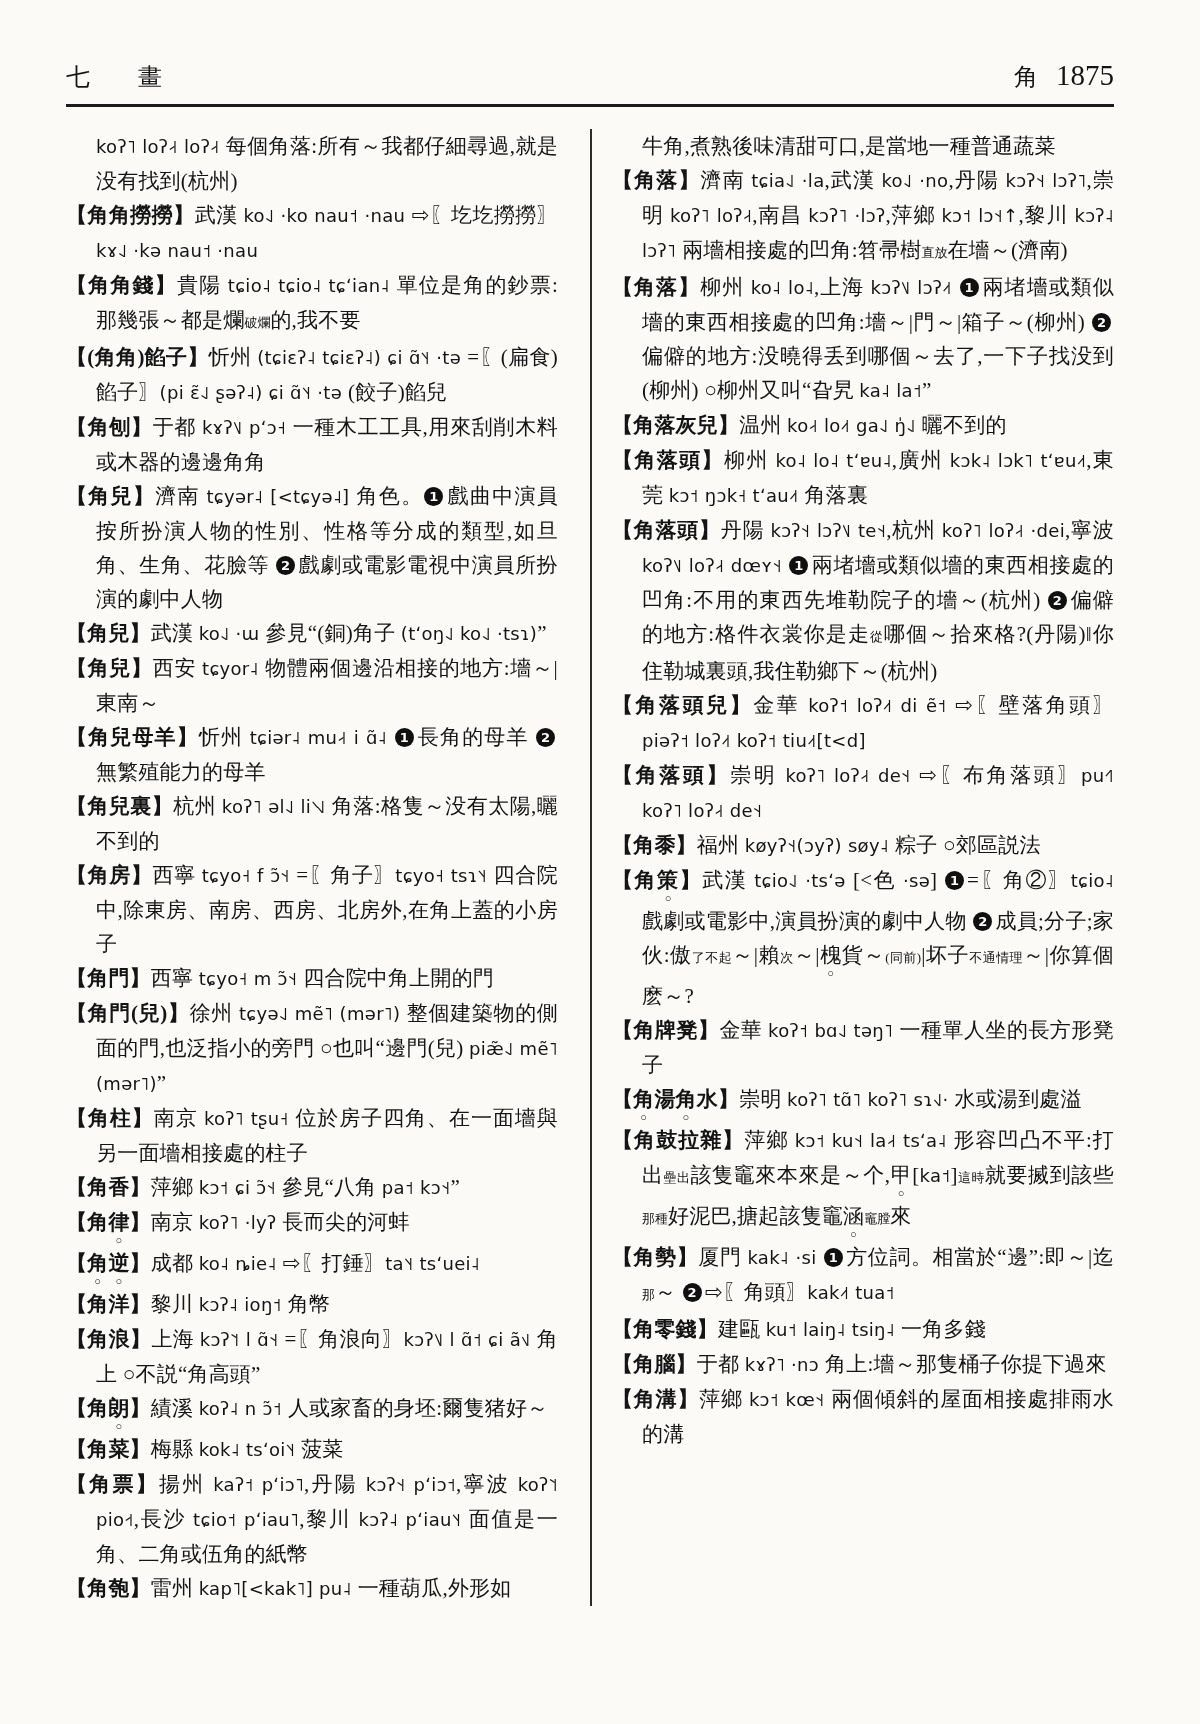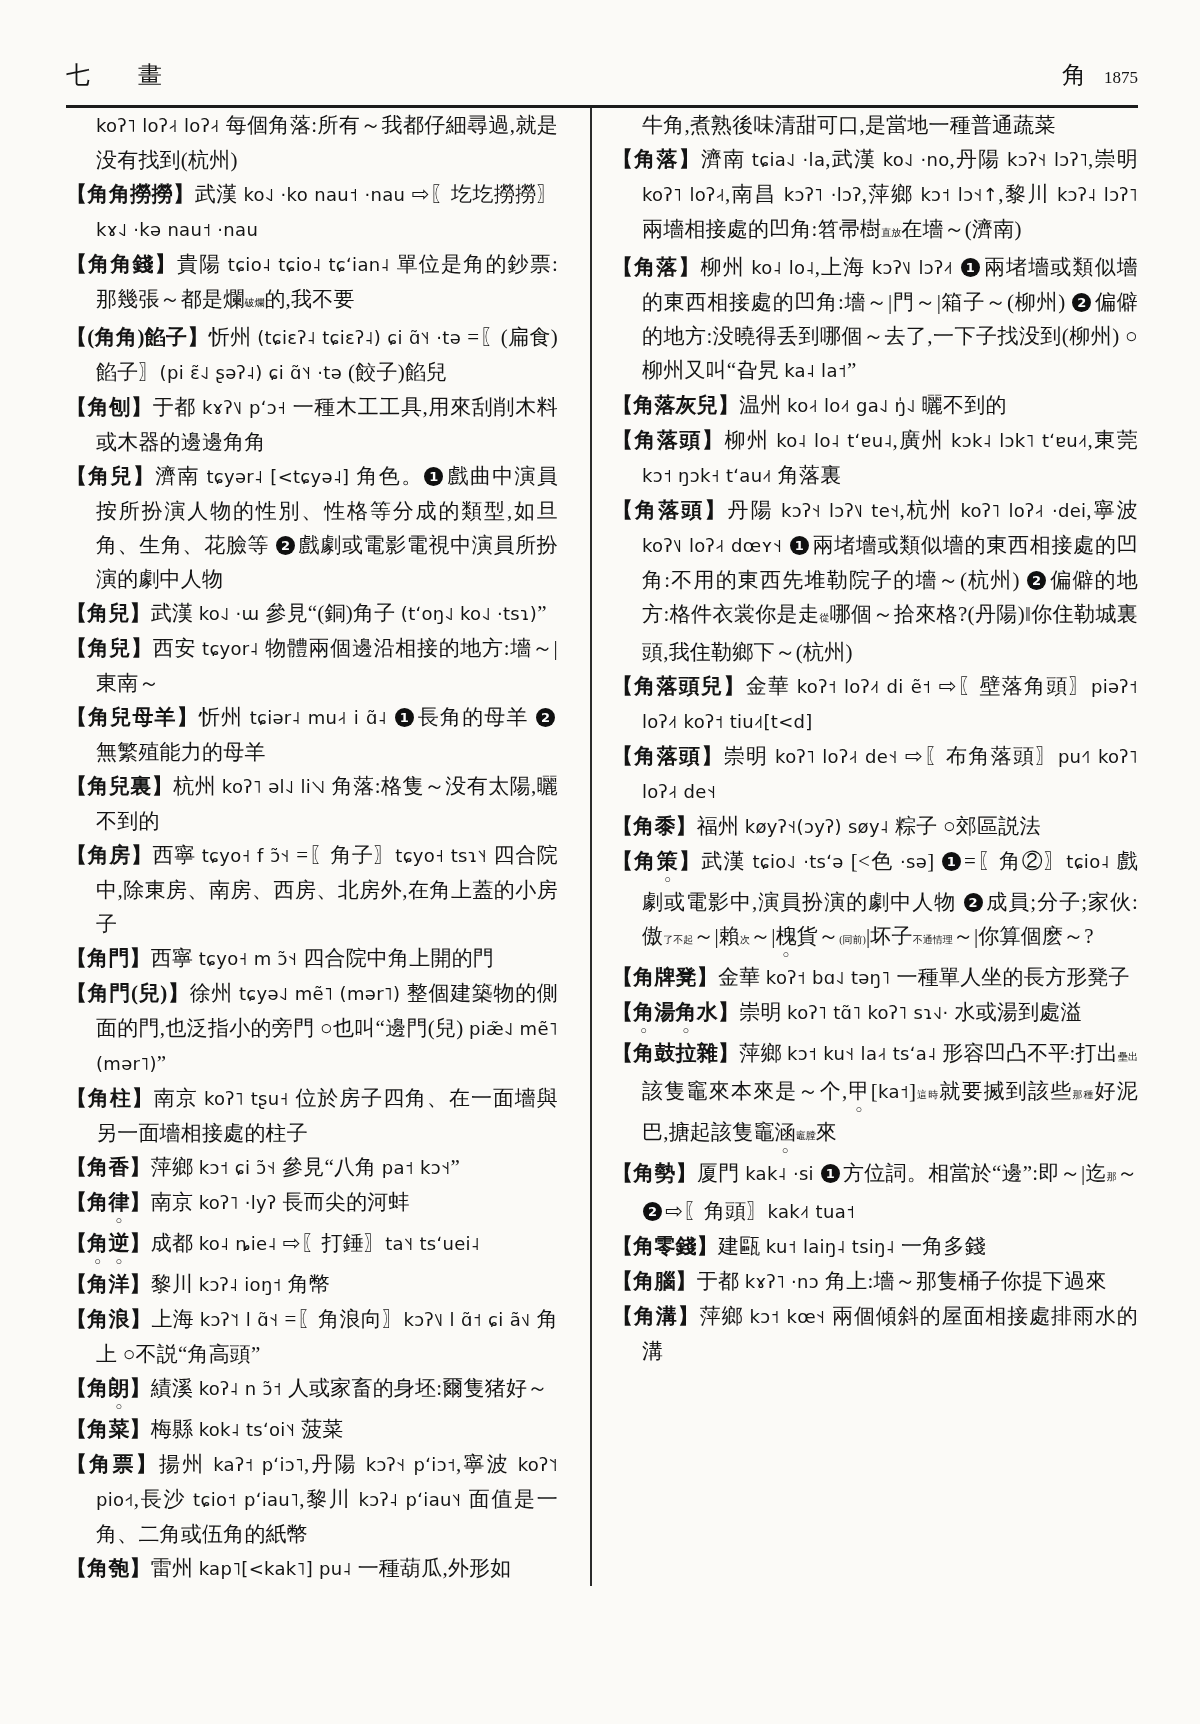--- a/index.html
+++ b/index.html
@@ -2,42 +2,42 @@
 <html><head>
 <meta charset="utf-8">
 <style>
   html,body{margin:0;padding:0;}
   body{
     width:1200px;height:1724px;
     background:#fbfaf7;color:#141414;
     font-family:"Liberation Serif","DejaVu Serif",serif;
     overflow:hidden;
   }
-  .page{box-sizing:border-box;width:1200px;height:1724px;padding:60px 62px 0 66px;position:relative;}
+  .page{box-sizing:border-box;width:1200px;height:1724px;padding:60px 86px 0 66px;position:relative;}
   .hdr{display:flex;justify-content:space-between;align-items:baseline;font-size:24px;line-height:30px;}
   .hdr .sect{letter-spacing:12px;}
   .hdr .right{display:flex;align-items:baseline;gap:18px;}
-  .hdr .pgno{font-size:17px;font-family:"Liberation Serif",serif;}
+  .hdr .pgno{font-size:29px;font-family:"Liberation Serif",serif;}
   .rule{border:none;border-top:3px solid #1c1c1c;margin:12px 0 0 0;}
-  .cols{display:flex;align-items:stretch;}
+  .cols{display:flex;margin-top:22px;align-items:stretch;}
   .col{box-sizing:border-box;}
   .col.left{width:492px;}
   .divider{width:0;border-left:2px solid #2b2b2b;margin-left:32px;}
   .col.right{margin-left:20px;flex:1;}
   .entry{
     font-size:21px;line-height:34px;
     text-align:justify;
     padding-left:30px;text-indent:-30px;
     letter-spacing:0.2px;
   }
   .entry.cont{text-indent:0;}
   .entry span{text-indent:0;}
   .h,.hr{font-weight:700;}
   .p{font-family:"DejaVu Sans","Liberation Sans",sans-serif;font-size:18px;letter-spacing:0.3px;}
-  .s{font-size:10px;letter-spacing:0;}
+  .s{font-size:13px;letter-spacing:0;}
   .bn{
     display:inline-block;width:19px;height:19px;line-height:19px;
     background:#101010;color:#fff;border-radius:50%;
     font-size:13px;text-align:center;vertical-align:2px;
     font-family:"DejaVu Sans",sans-serif;margin:0 3px 0 1px;font-weight:700;
   }
   .r,.hr{
     -webkit-text-emphasis:open circle;
     -webkit-text-emphasis-position:under left;
     text-emphasis:open circle;

